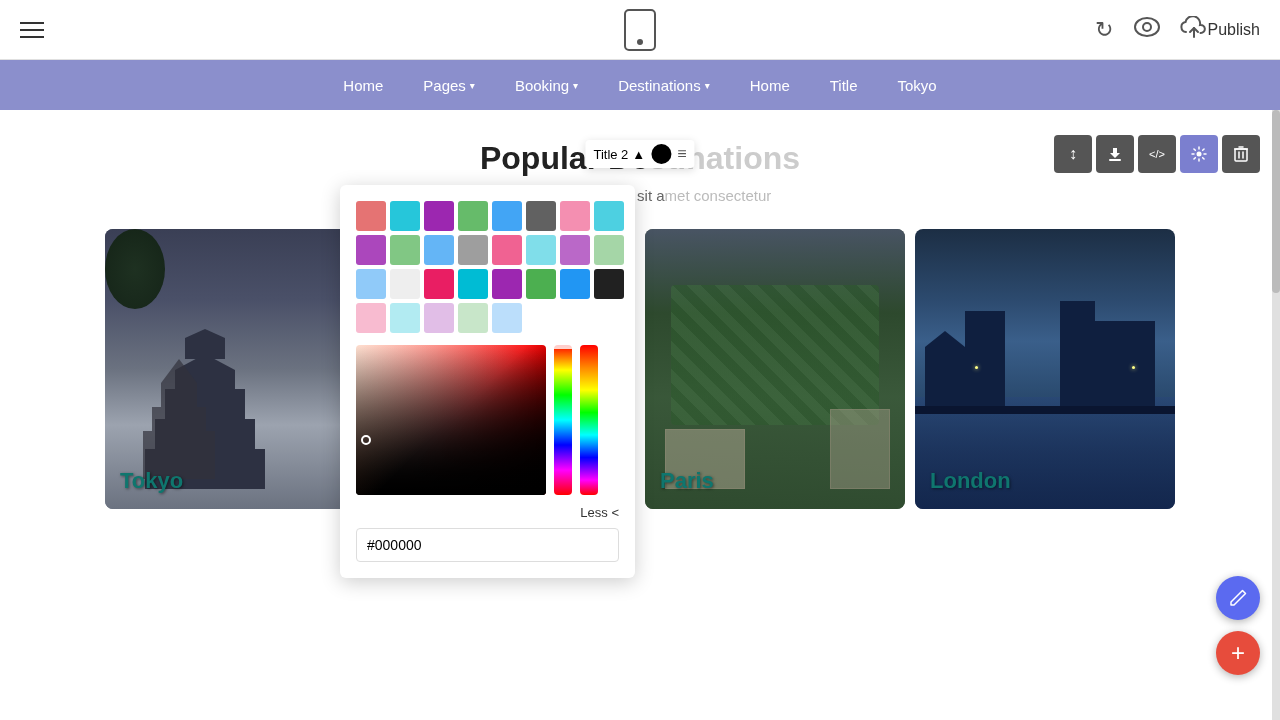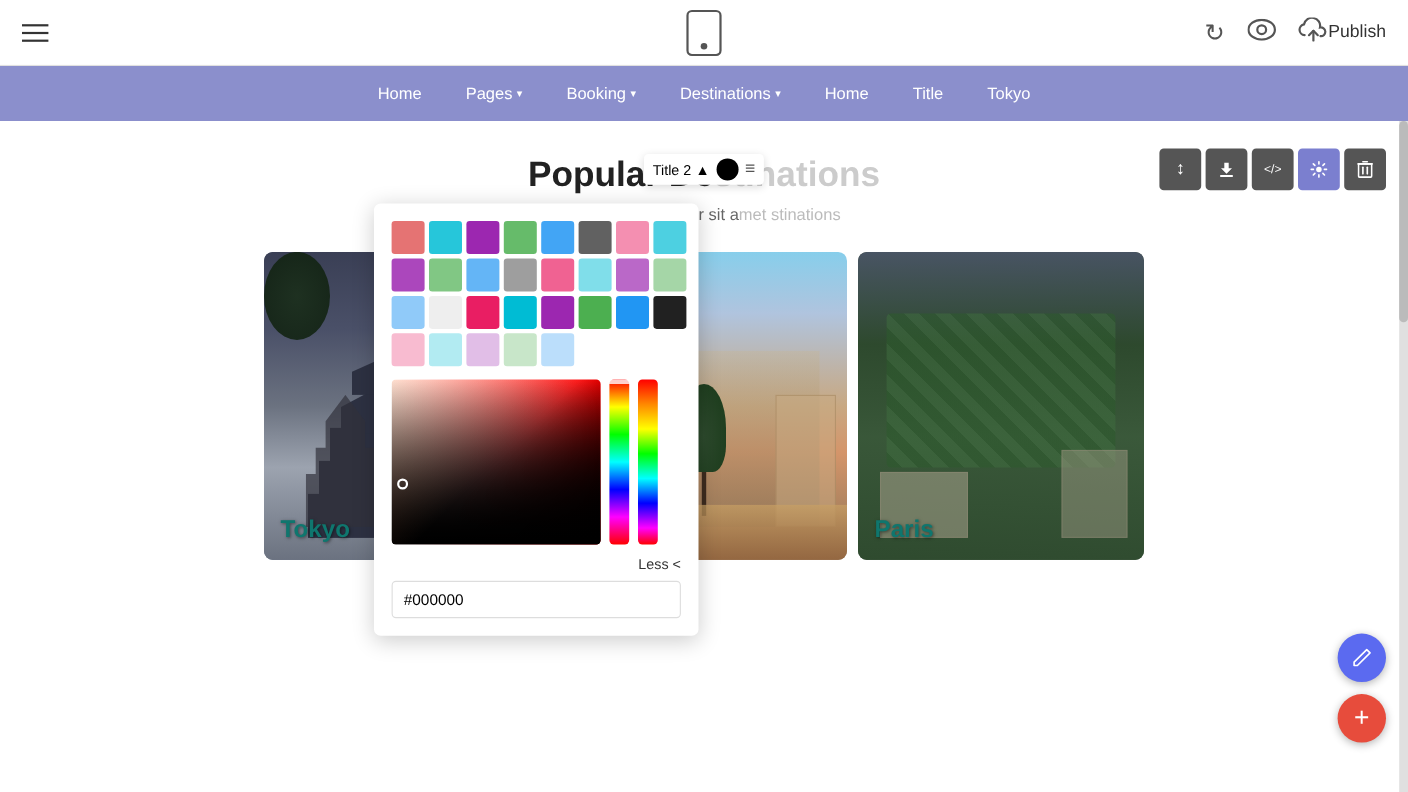--- a/index.html
+++ b/index.html
@@ -433,21 +433,21 @@
       <span>▲</span>
     </button>
     <div class="color-circle"></div>
     <span class="lines-icon">≡</span>
   </div>
 
   <h2 class="section-title">
     <span>Popular De</span><span style="color:#ccc;">stinations</span>
   </h2>
   <p class="section-subtitle">
-    <span>Lorem ipsum dolor sit a</span><span style="color:#bbb;">met stinations</span>
+    <span>Lorem ipsum dolor sit a</span><span style="color:#bbb;">met consectetur</span>
   </p>
 
   <div class="cards-container">
 
     <div class="city-card">
       <div class="city-card-bg tokyo-bg" style="position:relative;">
 
         <div style="position:absolute;top:0;left:0;width:100%;height:100%;background:linear-gradient(180deg,#3a3f55 0%,#4a5068 25%,#6b7280 50%,#9ca3af 70%,#6b7280 100%);"></div>
 
         <div style="position:absolute;top:0;left:0;width:60px;height:80px;background:radial-gradient(ellipse at center, #1a2e1a 0%, #0f1f0f 100%);border-radius:50%;opacity:0.9;"></div>
@@ -487,20 +487,37 @@
         <div style="position:absolute;top:0;left:0;width:100%;height:100%;background:linear-gradient(180deg,#4a5568 0%,#2d4a2d 30%,#3a5a3a 60%,#2d4a2d 100%);opacity:0.9;"></div>
 
         <div style="position:absolute;bottom:30%;left:10%;width:80%;height:50%;background:repeating-linear-gradient(45deg,#2d5a2d,#2d5a2d 10px,#3d6a3d 10px,#3d6a3d 20px);opacity:0.6;border-radius:4px;"></div>
 
         <div style="position:absolute;bottom:20px;left:20px;width:80px;height:60px;background:rgba(180,170,150,0.5);border:1px solid rgba(150,140,120,0.4);"></div>
         <div style="position:absolute;bottom:20px;right:15px;width:60px;height:80px;background:rgba(180,170,150,0.4);border:1px solid rgba(150,140,120,0.4);"></div>
       </div>
       <div class="city-card-label">Paris</div>
     </div>
 
+    <div class="city-card">
+      <div class="city-card-bg london-bg" style="position:relative;background:linear-gradient(180deg,#1c2e44 0%,#2c4a6e 25%,#3a5f8a 40%,#2a4a6e 60%,#1a3050 80%,#0f2040 100%);">
+
+        <div style="position:absolute;bottom:0;left:0;width:100%;height:40%;background:linear-gradient(180deg,rgba(40,70,120,0.6) 0%,rgba(20,40,80,0.8) 100%);"></div>
+
+        <div style="position:absolute;bottom:35%;left:5px;width:50px;height:80px;background:#0f1f3f;clip-path:polygon(10% 100%,10% 20%,50% 0%,90% 20%,90% 100%);"></div>
+        <div style="position:absolute;bottom:35%;left:50px;width:40px;height:100px;background:#0f1f3f;"></div>
+        <div style="position:absolute;bottom:35%;right:20px;width:60px;height:90px;background:#0f1f3f;"></div>
+        <div style="position:absolute;bottom:35%;right:80px;width:35px;height:110px;background:#0f1f3f;"></div>
+
+        <div style="position:absolute;bottom:34%;left:0;width:100%;height:8px;background:#0a1530;"></div>
+
+        <div style="position:absolute;bottom:50%;left:60px;width:3px;height:3px;background:#ffff88;border-radius:50%;box-shadow:0 0 4px #ffff88;"></div>
+        <div style="position:absolute;bottom:50%;right:40px;width:3px;height:3px;background:#ffff88;border-radius:50%;box-shadow:0 0 4px #ffff88;"></div>
+      </div>
+      <div class="city-card-label">London</div>
+    </div>
   </div>
 
   <div class="color-picker-popup">
     <div class="color-swatches" id="swatches-container">
 
     <div class="swatch" style="background: rgb(229, 115, 115);"></div>
         <div class="swatch" style="background: rgb(38, 198, 218);"></div>
         <div class="swatch" style="background: rgb(156, 39, 176);"></div>
         <div class="swatch" style="background: rgb(102, 187, 106);"></div>
         <div class="swatch" style="background: rgb(66, 165, 245);"></div>

